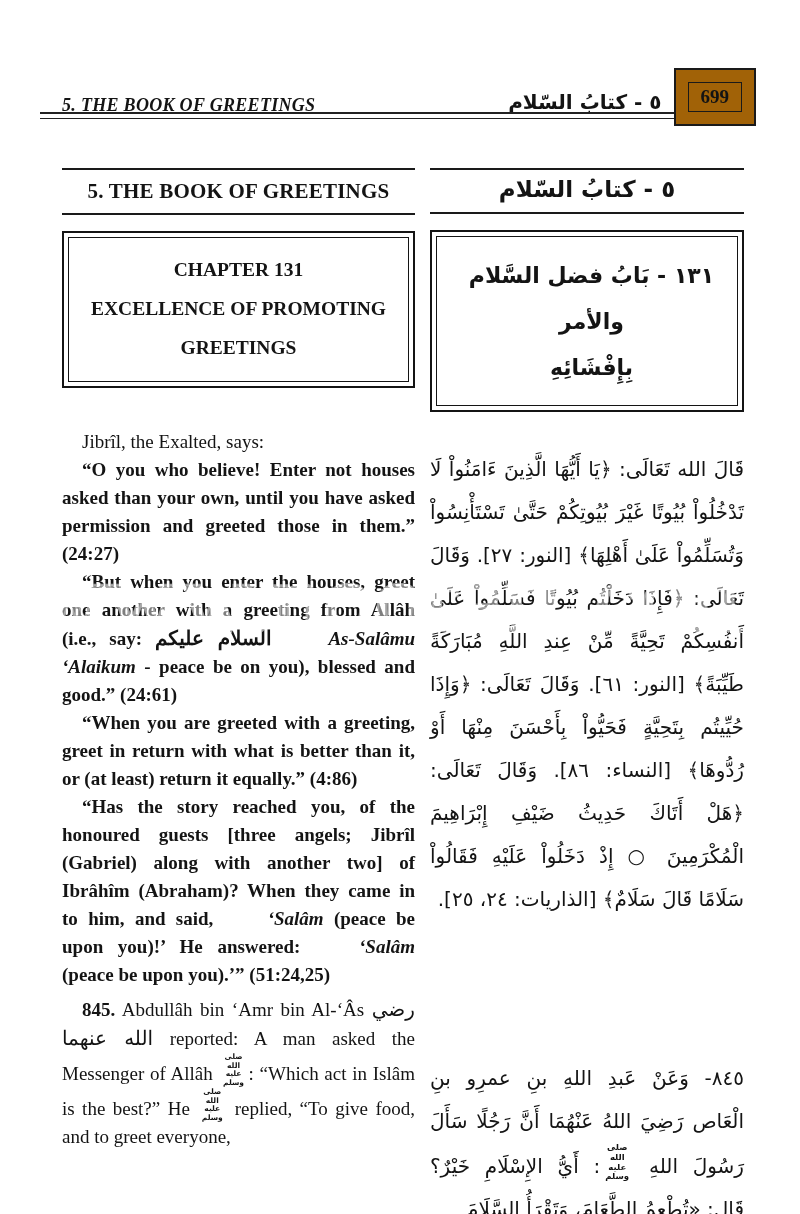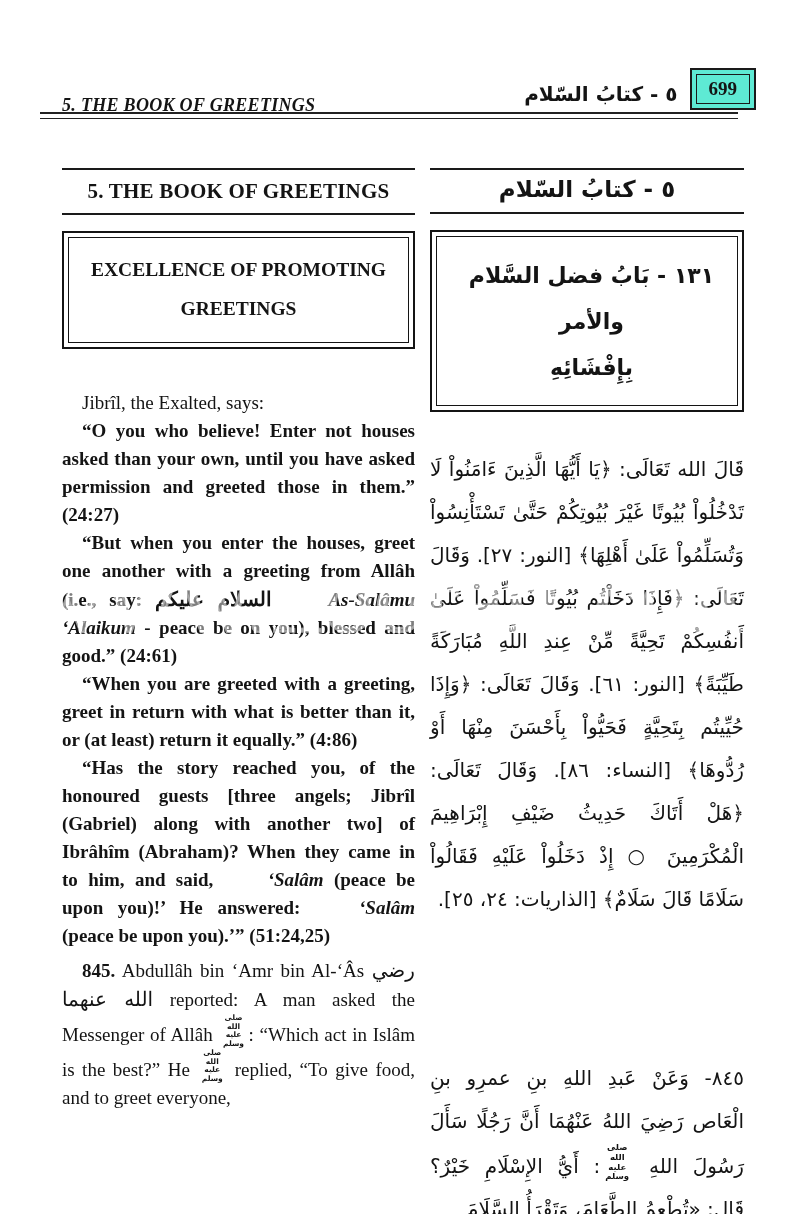--- a/index.html
+++ b/index.html
@@ -17,21 +17,21 @@
   .rh-left{
     position:absolute;left:0;bottom:6px;
     font-weight:bold;font-style:italic;font-size:18px;letter-spacing:.3px;
   }
   .rh-right{position:absolute;right:0;top:-8px;display:flex;align-items:center;gap:12px;}
   .rh-ar{
     font-family:"DejaVu Sans",sans-serif;
     font-size:20px;font-weight:bold;direction:rtl;
     padding-top:10px;
   }
-  .pagenum-box{border:2.5px solid #1a1a1a;padding:4px;background:#5eead4;position:relative;z-index:3;}
+  .pagenum-box{border:2.5px solid #1a1a1a;padding:12px;background:#a16207;position:relative;z-index:3;}
   .pagenum-inner{border:1.5px solid #1a1a1a;padding:3px 12px;font-size:19px;font-weight:bold;}
 
   .double-rule{
     position:absolute;top:112px;left:40px;right:62px;height:4px;
     border-top:2.5px solid #222;border-bottom:1.5px solid #222;z-index:1;
   }
 
   
   .content{position:absolute;top:168px;left:62px;width:682px;display:flex;gap:15px;}
   .col-en{width:353px;}
@@ -124,20 +124,21 @@
   <div class="content">
 
     <div class="col-en">
 
       <div class="col-title">
         <span>5. THE BOOK OF GREETINGS</span>
       </div>
 
       <div class="chapter-box">
         <div class="chapter-box-inner">
+          <div class="chapter-line">CHAPTER 131</div>
           <div class="chapter-line">EXCELLENCE OF PROMOTING</div>
           <div class="chapter-line">GREETINGS</div>
         </div>
       </div>
 
       <div class="en-body">
         <p>Jibrîl, the Exalted, says:</p>
 
         <p class="bold">“O you who believe! Enter not houses asked than your own, until you have asked permission and greeted those in them.” (24:27)</p>
 

